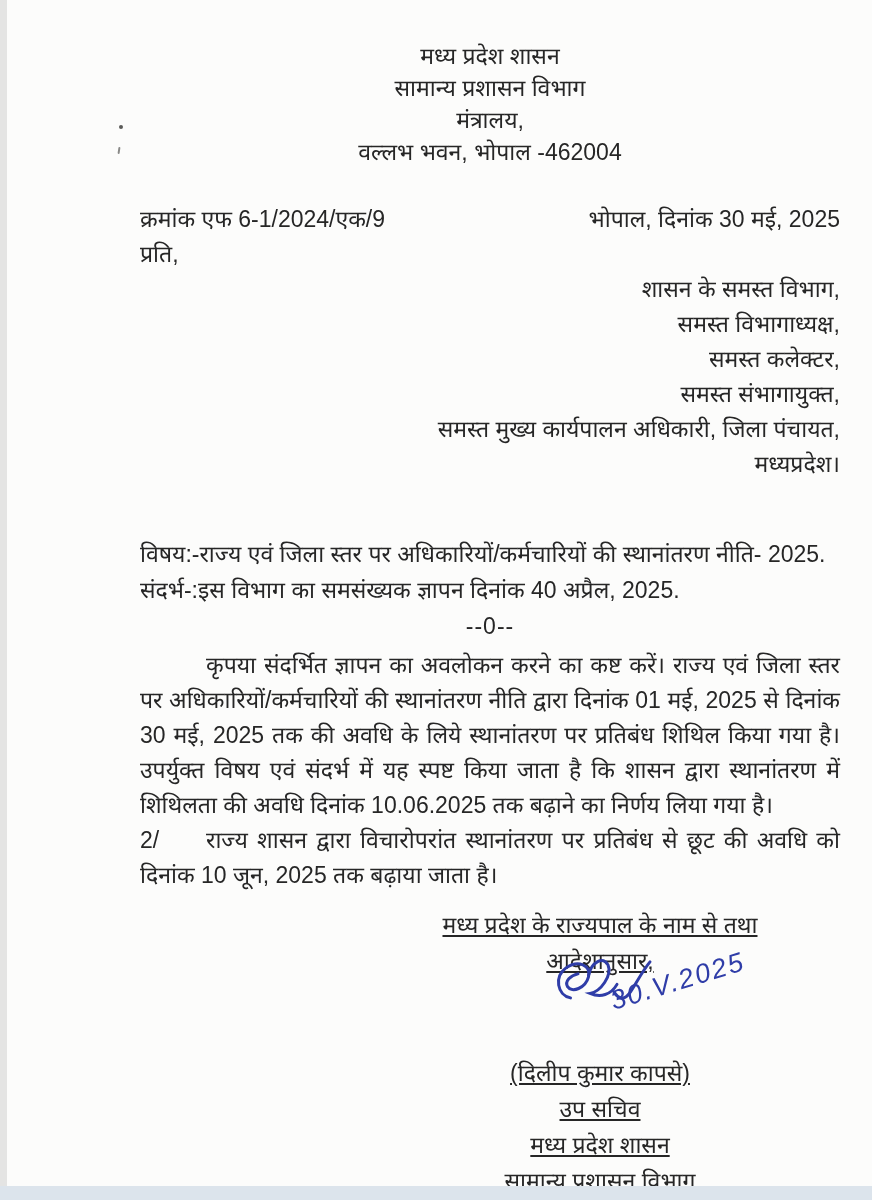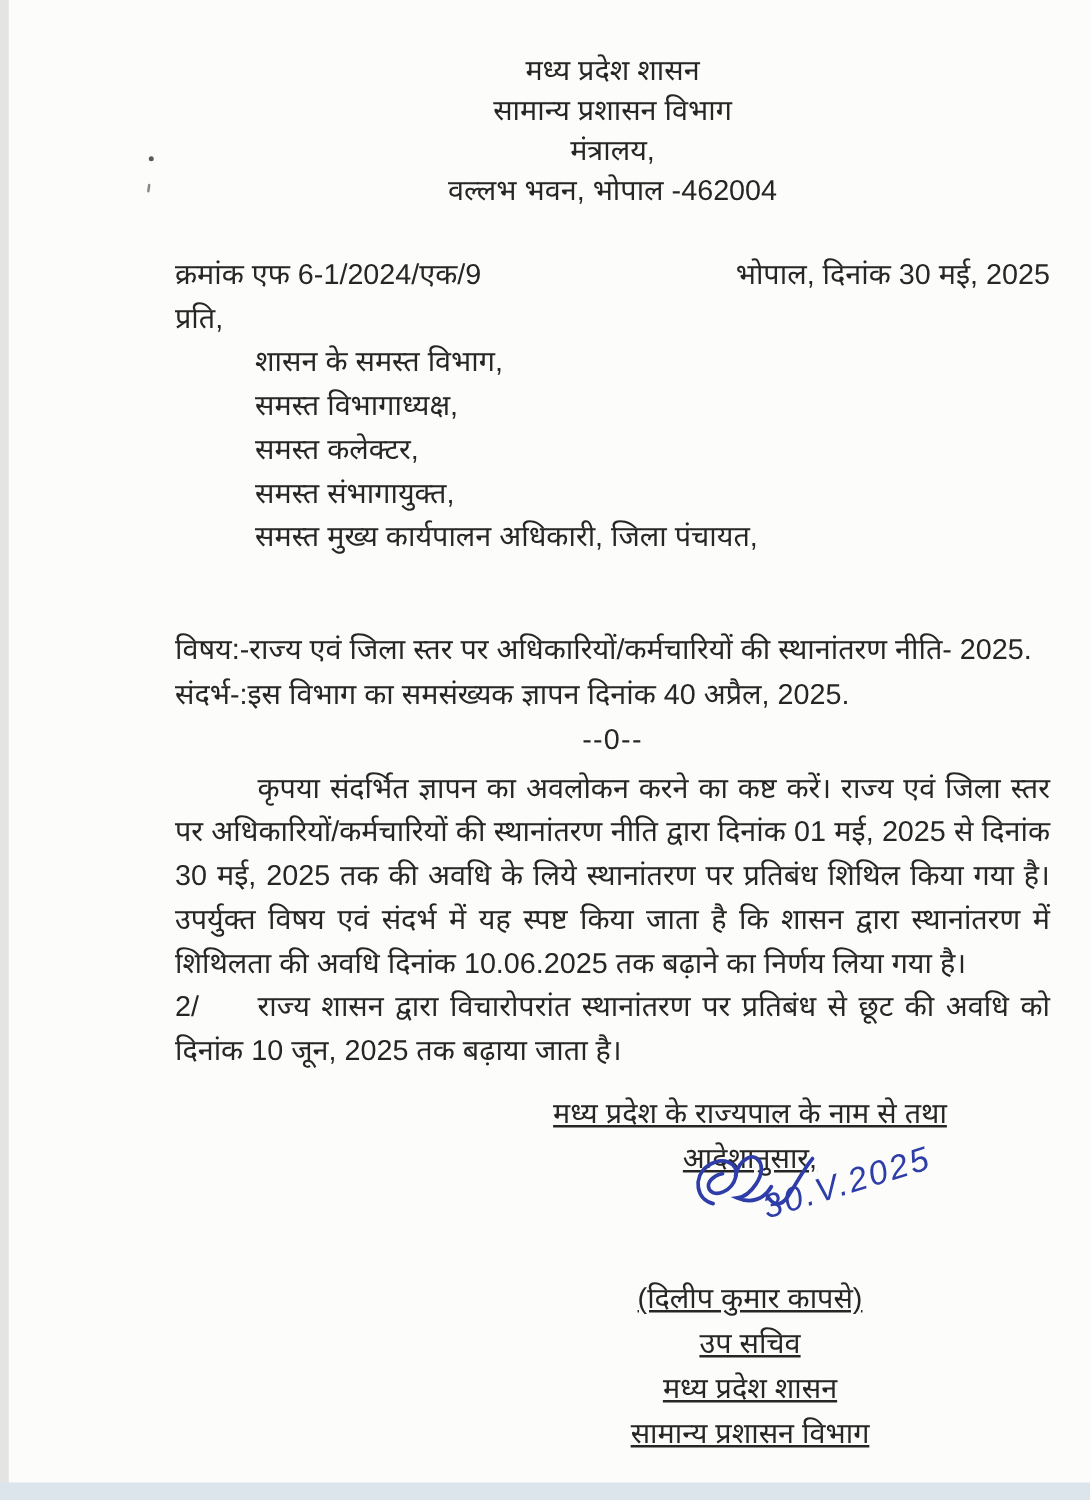--- a/index.html
+++ b/index.html
@@ -34,21 +34,21 @@
     font-size:23px;
     line-height:35px;
   }
 
   .letterhead{text-align:center;line-height:32px;margin-bottom:34px;}
   .letterhead div{white-space:nowrap;}
 
   .ref-row{display:flex;justify-content:space-between;align-items:baseline;}
   .ref-place-date{}
 
-  .addressees{padding-left:64px;}
+  .addressees{padding-left:64px;text-align:right;}
 
   .subject-block{margin-top:54px;line-height:36px;}
 
   .separator{text-align:center;margin:1px 0 4px 0;letter-spacing:1px;}
 
   .body-para{
     text-align:justify;
     line-height:35px;
   }
   .para1{text-indent:66px;}
@@ -109,20 +109,21 @@
     </div>
 
     <div>प्रति,</div>
 
     <div class="addressees">
       <div>शासन के समस्त विभाग,</div>
       <div>समस्त विभागाध्यक्ष,</div>
       <div>समस्त कलेक्टर,</div>
       <div>समस्त संभागायुक्त,</div>
       <div>समस्त मुख्य कार्यपालन अधिकारी, जिला पंचायत,</div>
+      <div>मध्यप्रदेश।</div>
     </div>
 
     <div class="subject-block">
       <div>विषय:-राज्य एवं जिला स्तर पर अधिकारियों/कर्मचारियों की स्थानांतरण नीति- 2025.</div>
       <div>संदर्भ-:इस विभाग का समसंख्यक ज्ञापन दिनांक 40 अप्रैल, 2025.</div>
     </div>
 
     <div class="separator">--0--</div>
 
     <div class="body-para para1">कृपया संदर्भित ज्ञापन का अवलोकन करने का कष्ट करें। राज्य एवं जिला स्तर पर अधिकारियों/कर्मचारियों की स्थानांतरण नीति द्वारा दिनांक 01 मई, 2025 से दिनांक 30 मई, 2025 तक की अवधि के लिये स्थानांतरण पर प्रतिबंध शिथिल किया गया है। उपर्युक्त विषय एवं संदर्भ में यह स्पष्ट किया जाता है कि शासन द्वारा स्थानांतरण में शिथिलता की अवधि दिनांक 10.06.2025 तक बढ़ाने का निर्णय लिया गया है।</div>

